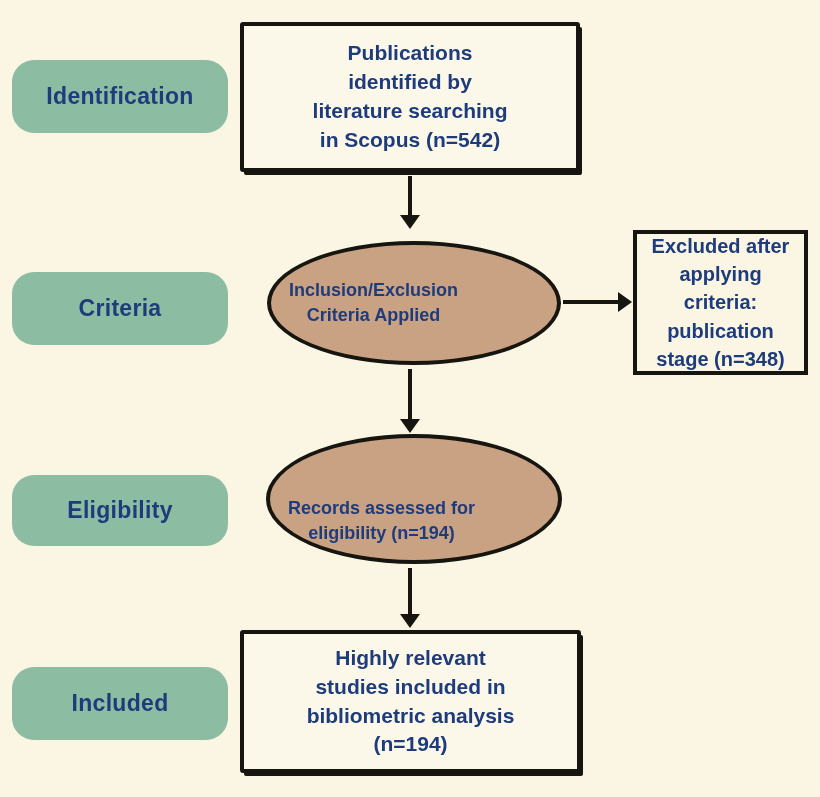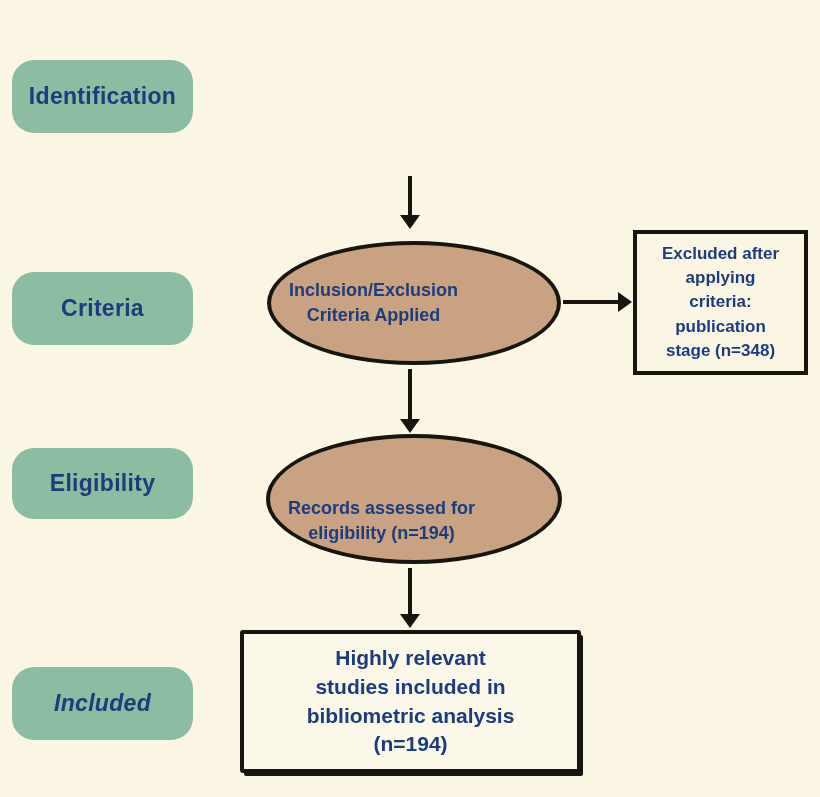--- a/index.html
+++ b/index.html
@@ -17,33 +17,33 @@
     background: var(--background);
     overflow: hidden;
   }
   .diagram {
     position: relative;
     width: 820px; height: 797px;
     background: var(--background);
   }
   .stage-label {
     position: absolute;
-    left: 12px; width: 181px; height: 73px;
+    left: 12px; width: 216px; height: 73px;
     background: var(--stage-fill);
     border-radius: 22px;
     display: flex; align-items: center; justify-content: center;
     color: var(--text);
     font-weight: bold;
     font-size: 23px;
     letter-spacing: 0.3px;
   }
   #stage-identification { top: 60px; }
   #stage-screening      { top: 272px; }
-  #stage-eligibility    { top: 448px; height: 71px; }
-  #stage-included       { top: 667px; font-style: italic; }
+  #stage-eligibility    { top: 475px; height: 71px; }
+  #stage-included       { top: 667px; }
 
   .sketch-box {
     position: absolute;
     background: var(--box-fill);
     border: 4px solid var(--ink);
     box-shadow: 3px 4px 0 -1px var(--ink);
     border-radius: 3px;
     display: flex; align-items: center; justify-content: center;
     text-align: center;
   }
@@ -73,21 +73,21 @@
   .node-text {
     color: var(--text);
     font-weight: bold;
     white-space: pre-line;
     line-height: 1.38;
   }
   #node-identified .node-text { font-size: 21px; }
   #node-included   .node-text { font-size: 21px; }
   #node-criteria   .node-text { font-size: 18px; padding: 0 18px; }
   #node-assessed   .node-text { font-size: 18px; padding: 0 18px; margin-top: 44px; }
-  .plain-box .node-text       { font-size: 17px; padding: 0 6px; line-height: 1.42; }
+  .plain-box .node-text       { font-size: 20px; padding: 0 6px; line-height: 1.42; }
 
   .arrow-down {
     position: absolute;
     width: 4px;
     background: var(--ink);
   }
   .arrow-down::after {
     content: '';
     position: absolute;
     bottom: -13px; left: 50%;
@@ -122,20 +122,26 @@
 <div class="diagram">
 
   <div class="stage-label" id="stage-identification">Identification</div>
 
   <div class="stage-label" id="stage-screening">Criteria</div>
 
   <div class="stage-label" id="stage-eligibility">Eligibility</div>
 
   <div class="stage-label" id="stage-included">Included</div>
 
+  <div class="sketch-box" id="node-identified">
+    <div class="node-text">Publications
+identified by
+literature searching
+in Scopus (n=542)</div>
+  </div>
 
   <div class="arrow-down" id="arrow-1"></div>
 
   <div class="ellipse" id="node-criteria">
     <div class="node-text">Inclusion/Exclusion
 Criteria Applied</div>
   </div>
 
   <div class="arrow-right" id="arrow-excluded"></div>
 

